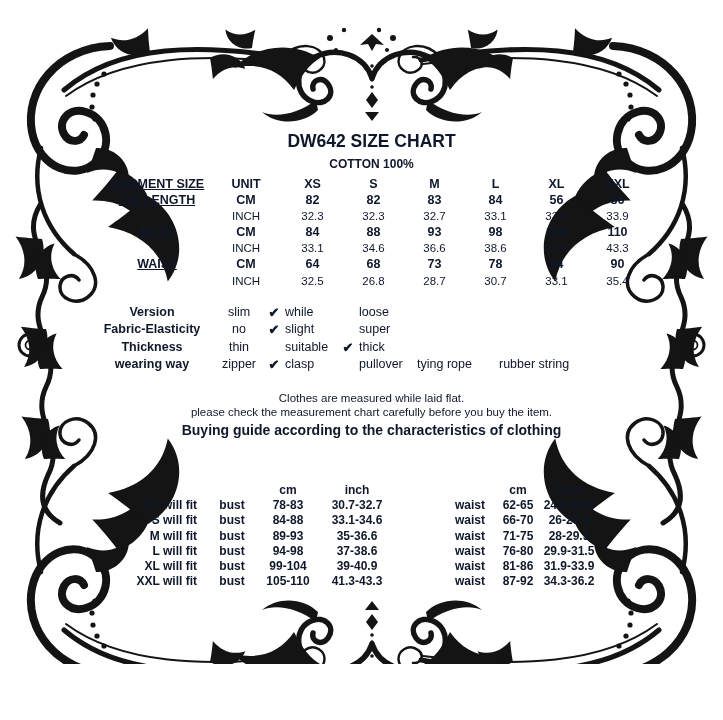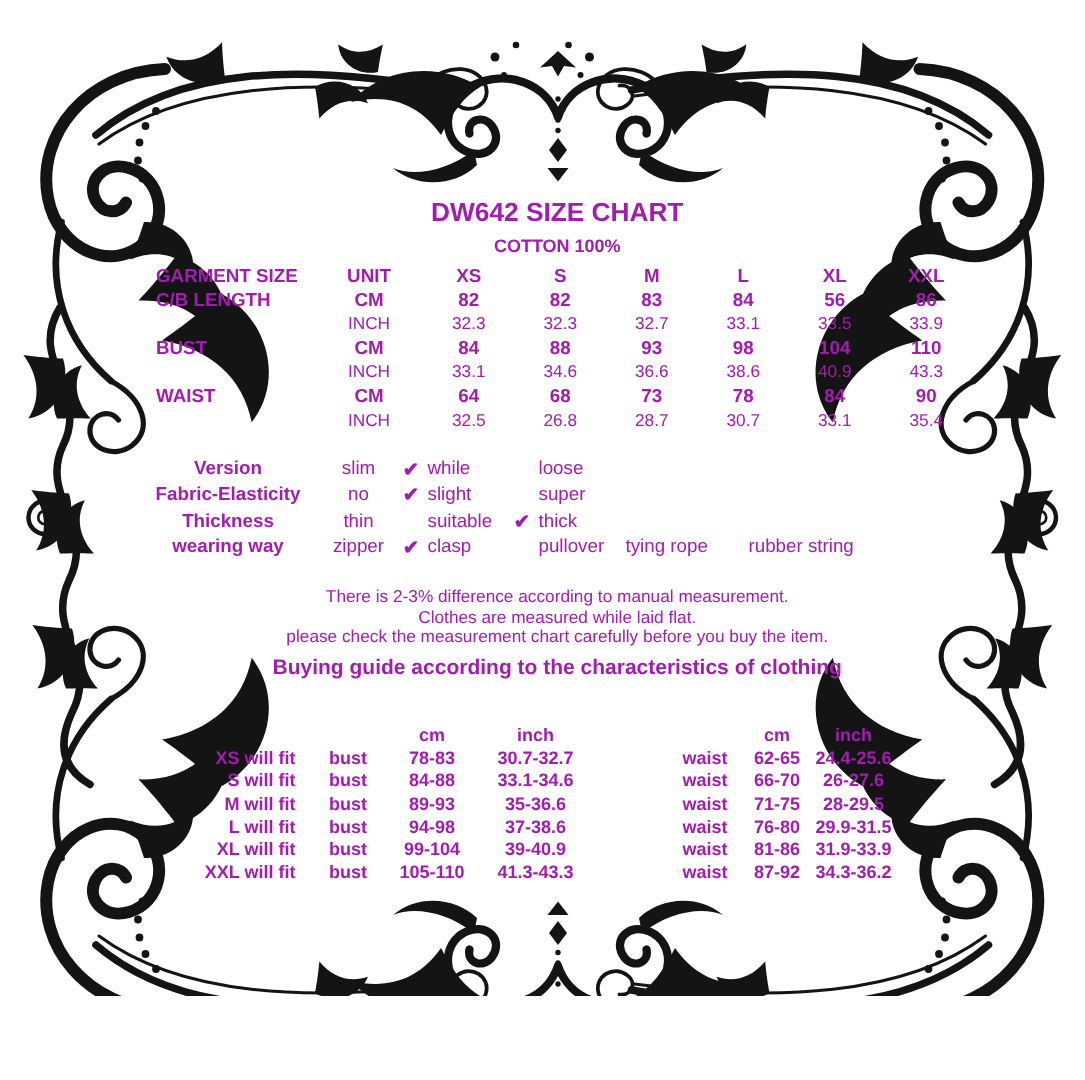--- a/index.html
+++ b/index.html
@@ -1,29 +1,29 @@
 <!DOCTYPE html>
 <html><head>
 <meta charset="utf-8">
 <style>
   html,body{margin:0;padding:0;background:#ffffff;}
   .page{position:relative;width:723px;height:664px;background:#ffffff;overflow:hidden;
-        font-family:"Liberation Sans",sans-serif;color:#a21caf;}
+        font-family:"Liberation Sans",sans-serif;color:#0f172a;}
   .frame{position:absolute;left:0;top:0;width:723px;height:720px;}
   .content{position:absolute;left:0;top:0;width:723px;height:720px;}
 
   .title-block{position:absolute;left:95px;top:131px;width:553px;text-align:center;}
   .title{font-size:17.5px;font-weight:700;line-height:20px;}
   .subtitle{font-size:12px;font-weight:700;line-height:14px;margin-top:6px;}
 
   .size-table{position:absolute;left:95px;top:176px;display:grid;
               grid-template-columns:115px 72px 61px 61px 61px 61px 61px 61px;}
   .size-table .t-row{display:contents;}
   .size-table span{display:block;text-align:center;line-height:16.1px;font-size:12.5px;}
-  .size-table .lbl{text-align:left;padding-left:9px;}
+  .size-table .lbl{text-align:center;padding-left:9px;text-decoration:underline;}
   .row-b span{font-weight:700;}
   .row-r span{font-weight:400;font-size:11.5px;}
   .row-r .lbl{font-weight:400;}
 
   .char-table{position:absolute;left:95px;top:304px;display:grid;
               grid-template-columns:120px 48px 22px 52px 22px 58px 70px 128px;font-size:12.5px;}
   .char-table .t-row{display:contents;}
   .char-table span{display:block;line-height:17.4px;}
   .char-table .cl{font-weight:700;text-align:center;padding-right:6px;}
   .char-table .ca{text-align:center;}
@@ -235,21 +235,20 @@
         <span class="cchk">✔</span>
         <span>clasp</span>
         <span class="cchk"></span>
         <span>pullover</span>
         <span>tying rope</span>
         <span class="cg">rubber string</span>
       </div>
     </div>
 
     <div class="notes">
-      <div class="n">There is 2-3% difference according to manual measurement.</div>
       <div class="n">Clothes are measured while laid flat.</div>
       <div class="n">please check the measurement chart carefully before you buy the item.</div>
       <div class="nb">Buying guide according to the characteristics of clothing</div>
     </div>
 
     <div class="fit-table">
       <div class="t-row">
         <span class="fl"></span>
         <span></span>
         <span>cm</span>

